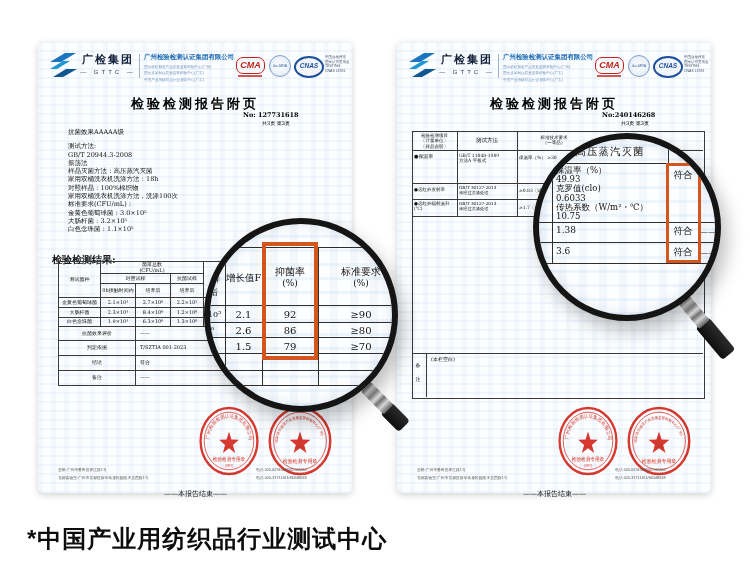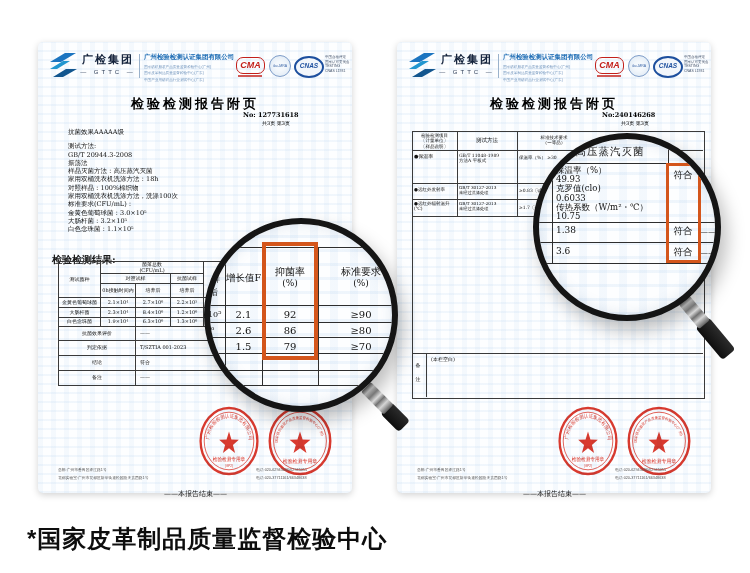--- a/index.html
+++ b/index.html
@@ -394,14 +394,14 @@
     </div>
     <div class="mg-txt mg-ctr" style="left:129px;top:30px;width:30px;font-size:9.5px;">符合</div>
     <div class="mg-txt" style="left:17px;top:86px;font-size:9px;">1.38</div>
     <div class="mg-txt mg-ctr" style="left:129px;top:86px;width:30px;font-size:9.5px;">符合</div>
     <div class="mg-txt" style="left:161px;top:88px;font-size:8px;">——</div>
     <div class="mg-txt" style="left:17px;top:107px;font-size:9px;">3.6</div>
     <div class="mg-txt mg-ctr" style="left:129px;top:107px;width:30px;font-size:9.5px;">符合</div>
     <div class="mg-txt" style="left:161px;top:109px;font-size:8px;">——</div>
   </div>
 
-  <div class="caption">*国家皮革制品质量监督检验中心</div>
+  <div class="caption">*中国产业用纺织品行业测试中心</div>
 </div>
 
 </body></html>

